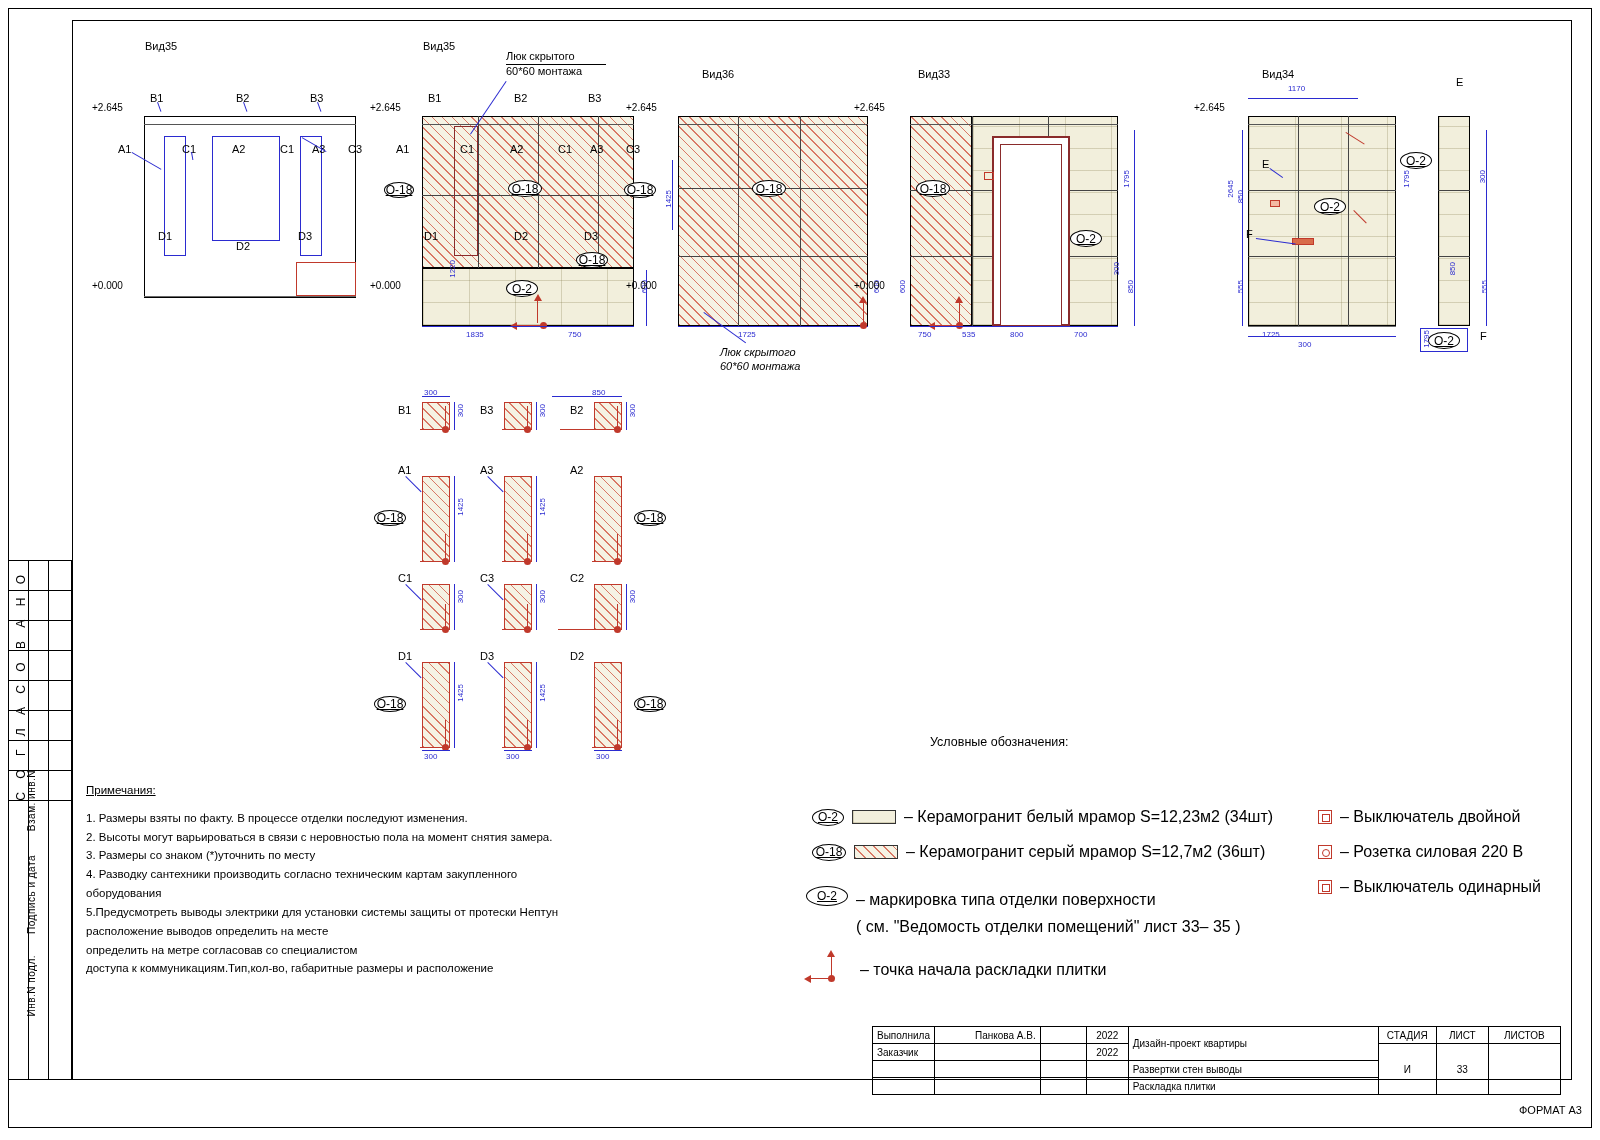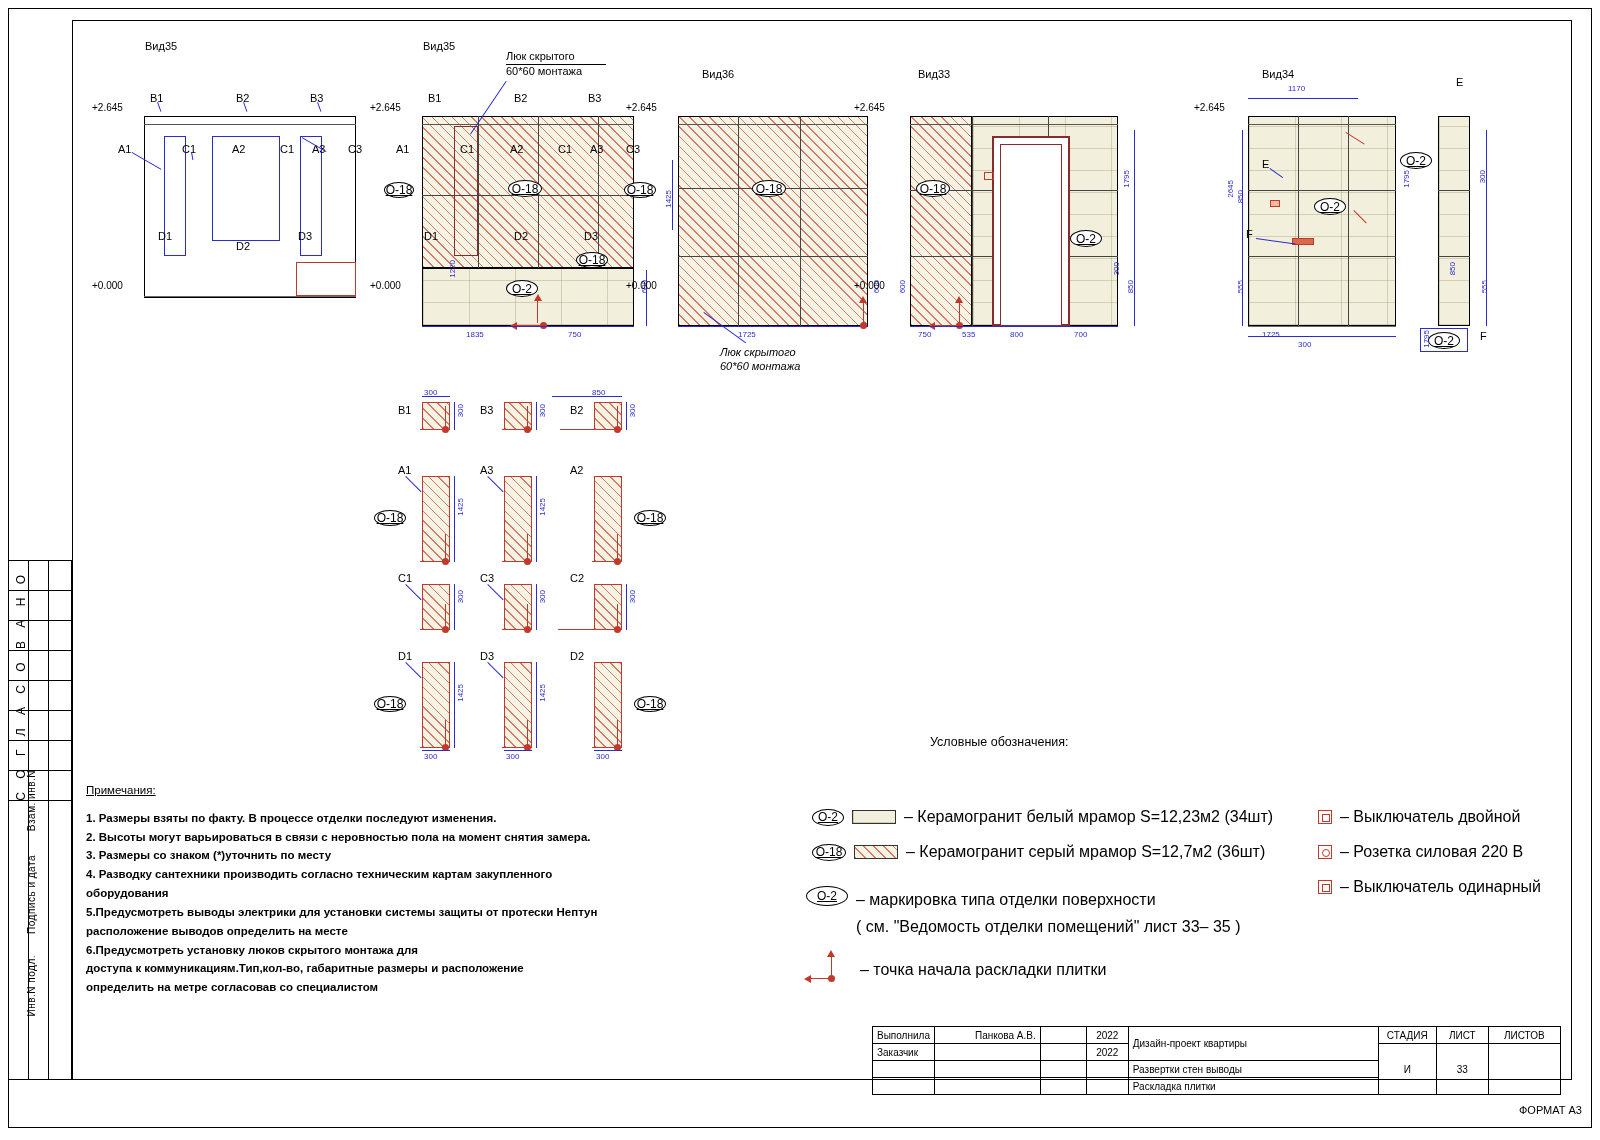--- a/index.html
+++ b/index.html
@@ -75,21 +75,21 @@
 
   .lvl { position:absolute; font-size:10px; white-space:nowrap; }
 
   
   .detail { position:absolute; }
   .detail .swatch { position:absolute; border:1px solid #c0392b; }
 
   
   .notes { position:absolute; left:86px; top:782px; width:620px; font-size:11.5px; line-height:1.55; }
   .notes .title { text-decoration:underline; margin-bottom:10px; }
-  .notes p { margin:0 0 1px 0;font-weight:bold; }
+  .notes p { margin:0 0 1px 0; }
   .legend-title { position:absolute; left:930px; top:735px; font-size:12.5px; }
   .legend-row { position:absolute; display:flex; align-items:center; gap:8px; }
   .swatch-box { width:44px; height:14px; border:1px solid #333; }
   .el-ico { width:14px; height:14px; border:1px solid #c0392b; background:#fff; position:relative; }
   .el-ico i { position:absolute; left:3px; top:3px; width:8px; height:8px; border:1px solid #c0392b; display:block; }
   .el-ico.round i { border-radius:50%; }
 
   
   .tb { position:absolute; left:872px; top:1026px; border-collapse:collapse; font-size:10px; }
   .tb td { border:1px solid #000; padding:1px 4px; height:17px; vertical-align:middle; white-space:nowrap; }
@@ -474,23 +474,22 @@
 
   <div class="notes">
     <div class="title">Примечания:</div>
     <p>1. Размеры взяты по факту. В процессе отделки последуют изменения.</p>
     <p>2. Высоты могут варьироваться в связи с неровностью пола на момент снятия замера.</p>
     <p>3. Размеры со знаком (*)уточнить  по месту</p>
     <p>4. Разводку сантехники производить согласно техническим картам закупленного</p>
     <p>оборудования</p>
     <p>5.Предусмотреть выводы электрики для установки системы защиты от протески Нептун</p>
     <p>расположение выводов определить на  месте</p>
-    <p>6.Предусмотреть установку люков скрытого монтажа для</p>
+    <p>определить на метре согласовав со специалистом</p>
     <p>доступа к коммуникациям.Тип,кол-во, габаритные размеры и  расположение</p>
-    <p>определить на метре согласовав со специалистом</p>
   </div>
 
   <div class="legend-title">Условные обозначения:</div>
 
   <div class="legend-row" style="left:812px; top:808px;">
     <span class="bubble" style="position:relative; left:0; top:0; width:32px; height:17px;">O-2</span>
     <span class="swatch-box tile-beige"></span>
     <span>– Керамогранит белый мрамор  S=12,23м2 (34шт)</span>
   </div>
 

